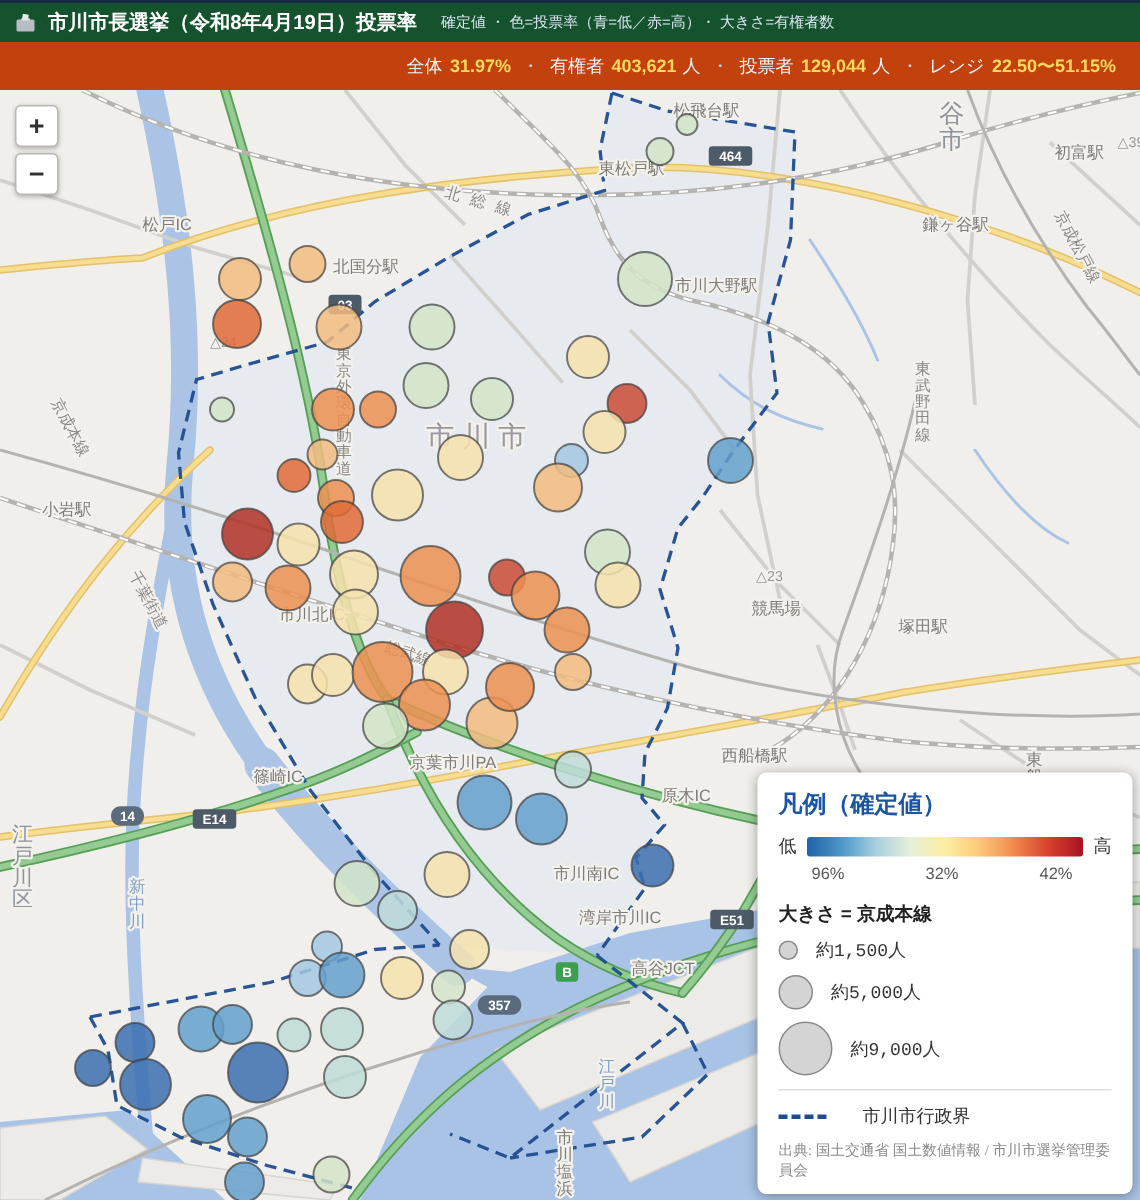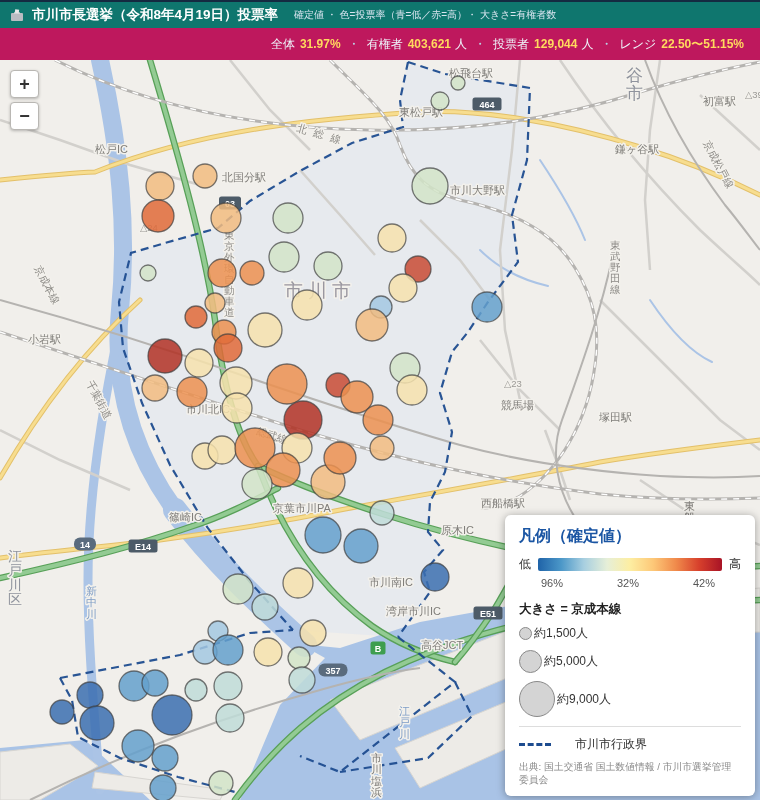--- a/index.html
+++ b/index.html
@@ -1,25 +1,25 @@
 <!DOCTYPE html>
 <html><head>
 <meta charset="utf-8">
 <style>
   html,body{margin:0;padding:0;}
   body{width:760px;height:800px;overflow:hidden;font-family:"Liberation Sans","DejaVu Sans",sans-serif;}
   .app{position:relative;width:760px;height:800px;background:#f1efeb;}
 
   
-  .topbar{position:absolute;top:0;left:0;right:0;height:28px;background:#0f766e;border-top:2px solid #142a41;
+  .topbar{position:absolute;top:0;left:0;right:0;height:28px;background:#14532d;border-top:2px solid #142a41;
           display:flex;align-items:center;padding:0 10px;box-sizing:border-box;gap:8px;z-index:30;}
   .topbar .title{color:#ffffff;font-size:13.5px;font-weight:bold;white-space:nowrap;}
   .topbar .subtitle{color:#d9e5f0;font-size:10px;margin-left:8px;white-space:nowrap;}
   .ballot-icon{width:14px;height:13px;flex:0 0 auto;}
-  .statsbar{position:absolute;top:28px;left:0;right:0;height:32px;background:#be185d;
+  .statsbar{position:absolute;top:28px;left:0;right:0;height:32px;background:#c2410c;
             display:flex;align-items:center;justify-content:flex-end;padding:16px 16px;box-sizing:border-box;
             font-size:12px;color:#ffffff;z-index:30;white-space:nowrap;}
   .statsbar .lab{color:#eef5fb;margin-right:5px;}
   .statsbar .val{color:#ffd95e;font-weight:bold;}
   .statsbar .unit{color:#eef5fb;margin-left:4px;}
   .statsbar .sep{color:#b9d0e3;margin:0 7px;}
 
   
   .map{position:absolute;top:60px;left:0;width:760px;height:740px;background:#f1efeb;}
   .map svg{display:block;}
@@ -34,28 +34,28 @@
 
   
   .legend{position:absolute;right:5px;bottom:4px;width:250px;background:#ffffff;border-radius:6px;
           box-shadow:0 1px 8px rgba(0,0,0,.35);padding:11px 14px 9px 14px;box-sizing:border-box;z-index:25;}
   .legend .ltitle{color:#1a55a3;font-size:16px;font-weight:bold;margin-bottom:9px;}
   .legend .sec{color:#222;font-size:12.5px;font-weight:bold;margin-bottom:7px;}
   .grad-row{display:flex;align-items:center;gap:7px;margin-bottom:4px;}
   .grad-row .end{font-size:12px;color:#333;}
   .gradbar{flex:1;height:13px;border-radius:2px;}
   .ticks{display:flex;justify-content:space-between;font-size:11px;color:#555;margin:0 26px 12px 22px;}
-  .sizerow{display:flex;align-items:center;gap:2px;margin-bottom:8px;}
+  .sizerow{display:flex;align-items:center;gap:12px;margin-bottom:8px;font-family:Liberation Mono, monospace;}
   .sizedot{border-radius:50%;background:#d4d4d4;border:1.5px solid #8a8a8a;flex:0 0 auto;box-sizing:border-box;}
   .sizelabel{font-size:12px;color:#333;}
   .ldivider{border:none;border-top:1px solid #ddd;margin:9px 0 9px 0;}
   .boundrow{display:flex;align-items:center;gap:24px;margin-bottom:8px;}
   .dashsample{width:32px;border-top:3px dashed #1d4c8f;height:0;}
   .boundlabel{font-size:12px;color:#333;}
-  .source{font-size:9.8px;color:#8a8a8a;}
+  .source{font-size:9.8px;color:#8a8a8a;font-family:Liberation Serif, serif;}
 </style>
 </head>
 <body>
 
 <div class="app">
 
   <div class="topbar">
     <svg class="ballot-icon" viewBox="0 0 14 13">
       <rect x="1" y="4" width="12" height="8" rx="1" fill="#b9bcc2"></rect>
       <rect x="4" y="3.2" width="6" height="1.6" rx="0.6" fill="#d8dadd"></rect>

